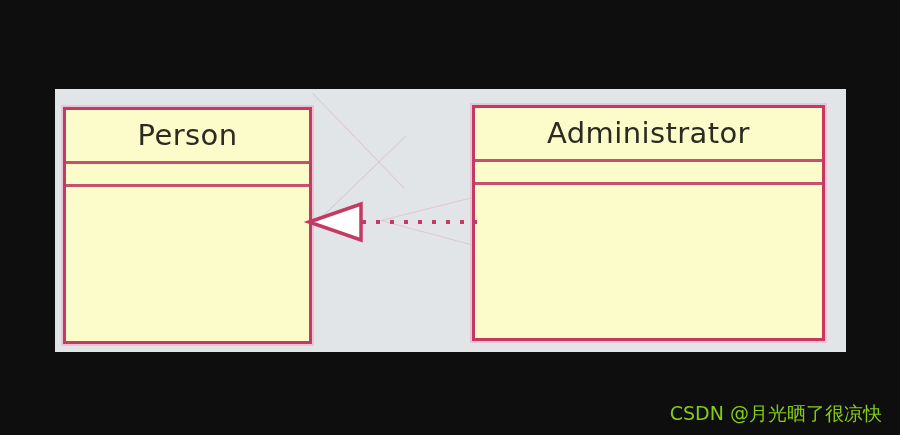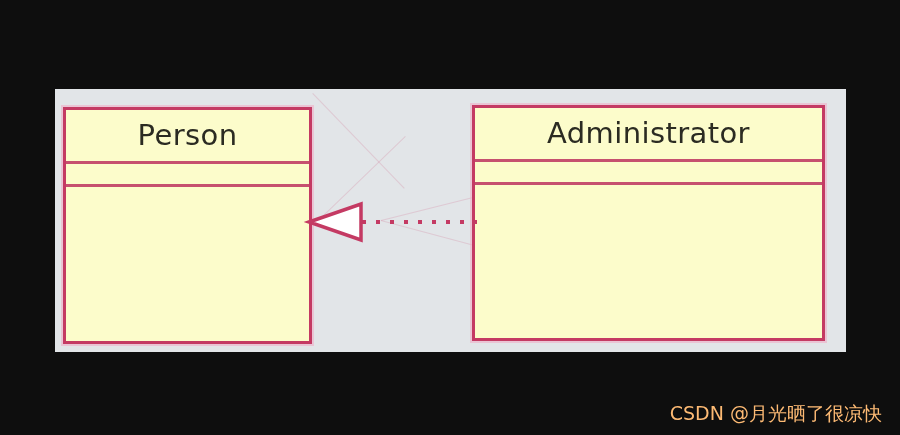--- a/index.html
+++ b/index.html
@@ -101,21 +101,21 @@
     width: 175px;
     height: 50px;
     overflow: visible;
   }
 
   
   #watermark {
     position: absolute;
     right: 18px;
     bottom: 8px;
-    color: #fdba74;
+    color: #84cc16;
     font-size: 19px;
     font-family: "DejaVu Sans", sans-serif;
     white-space: nowrap;
     user-select: none;
   }
 </style>
 </head>
 <body>
 
 <div id="diagram-canvas">

